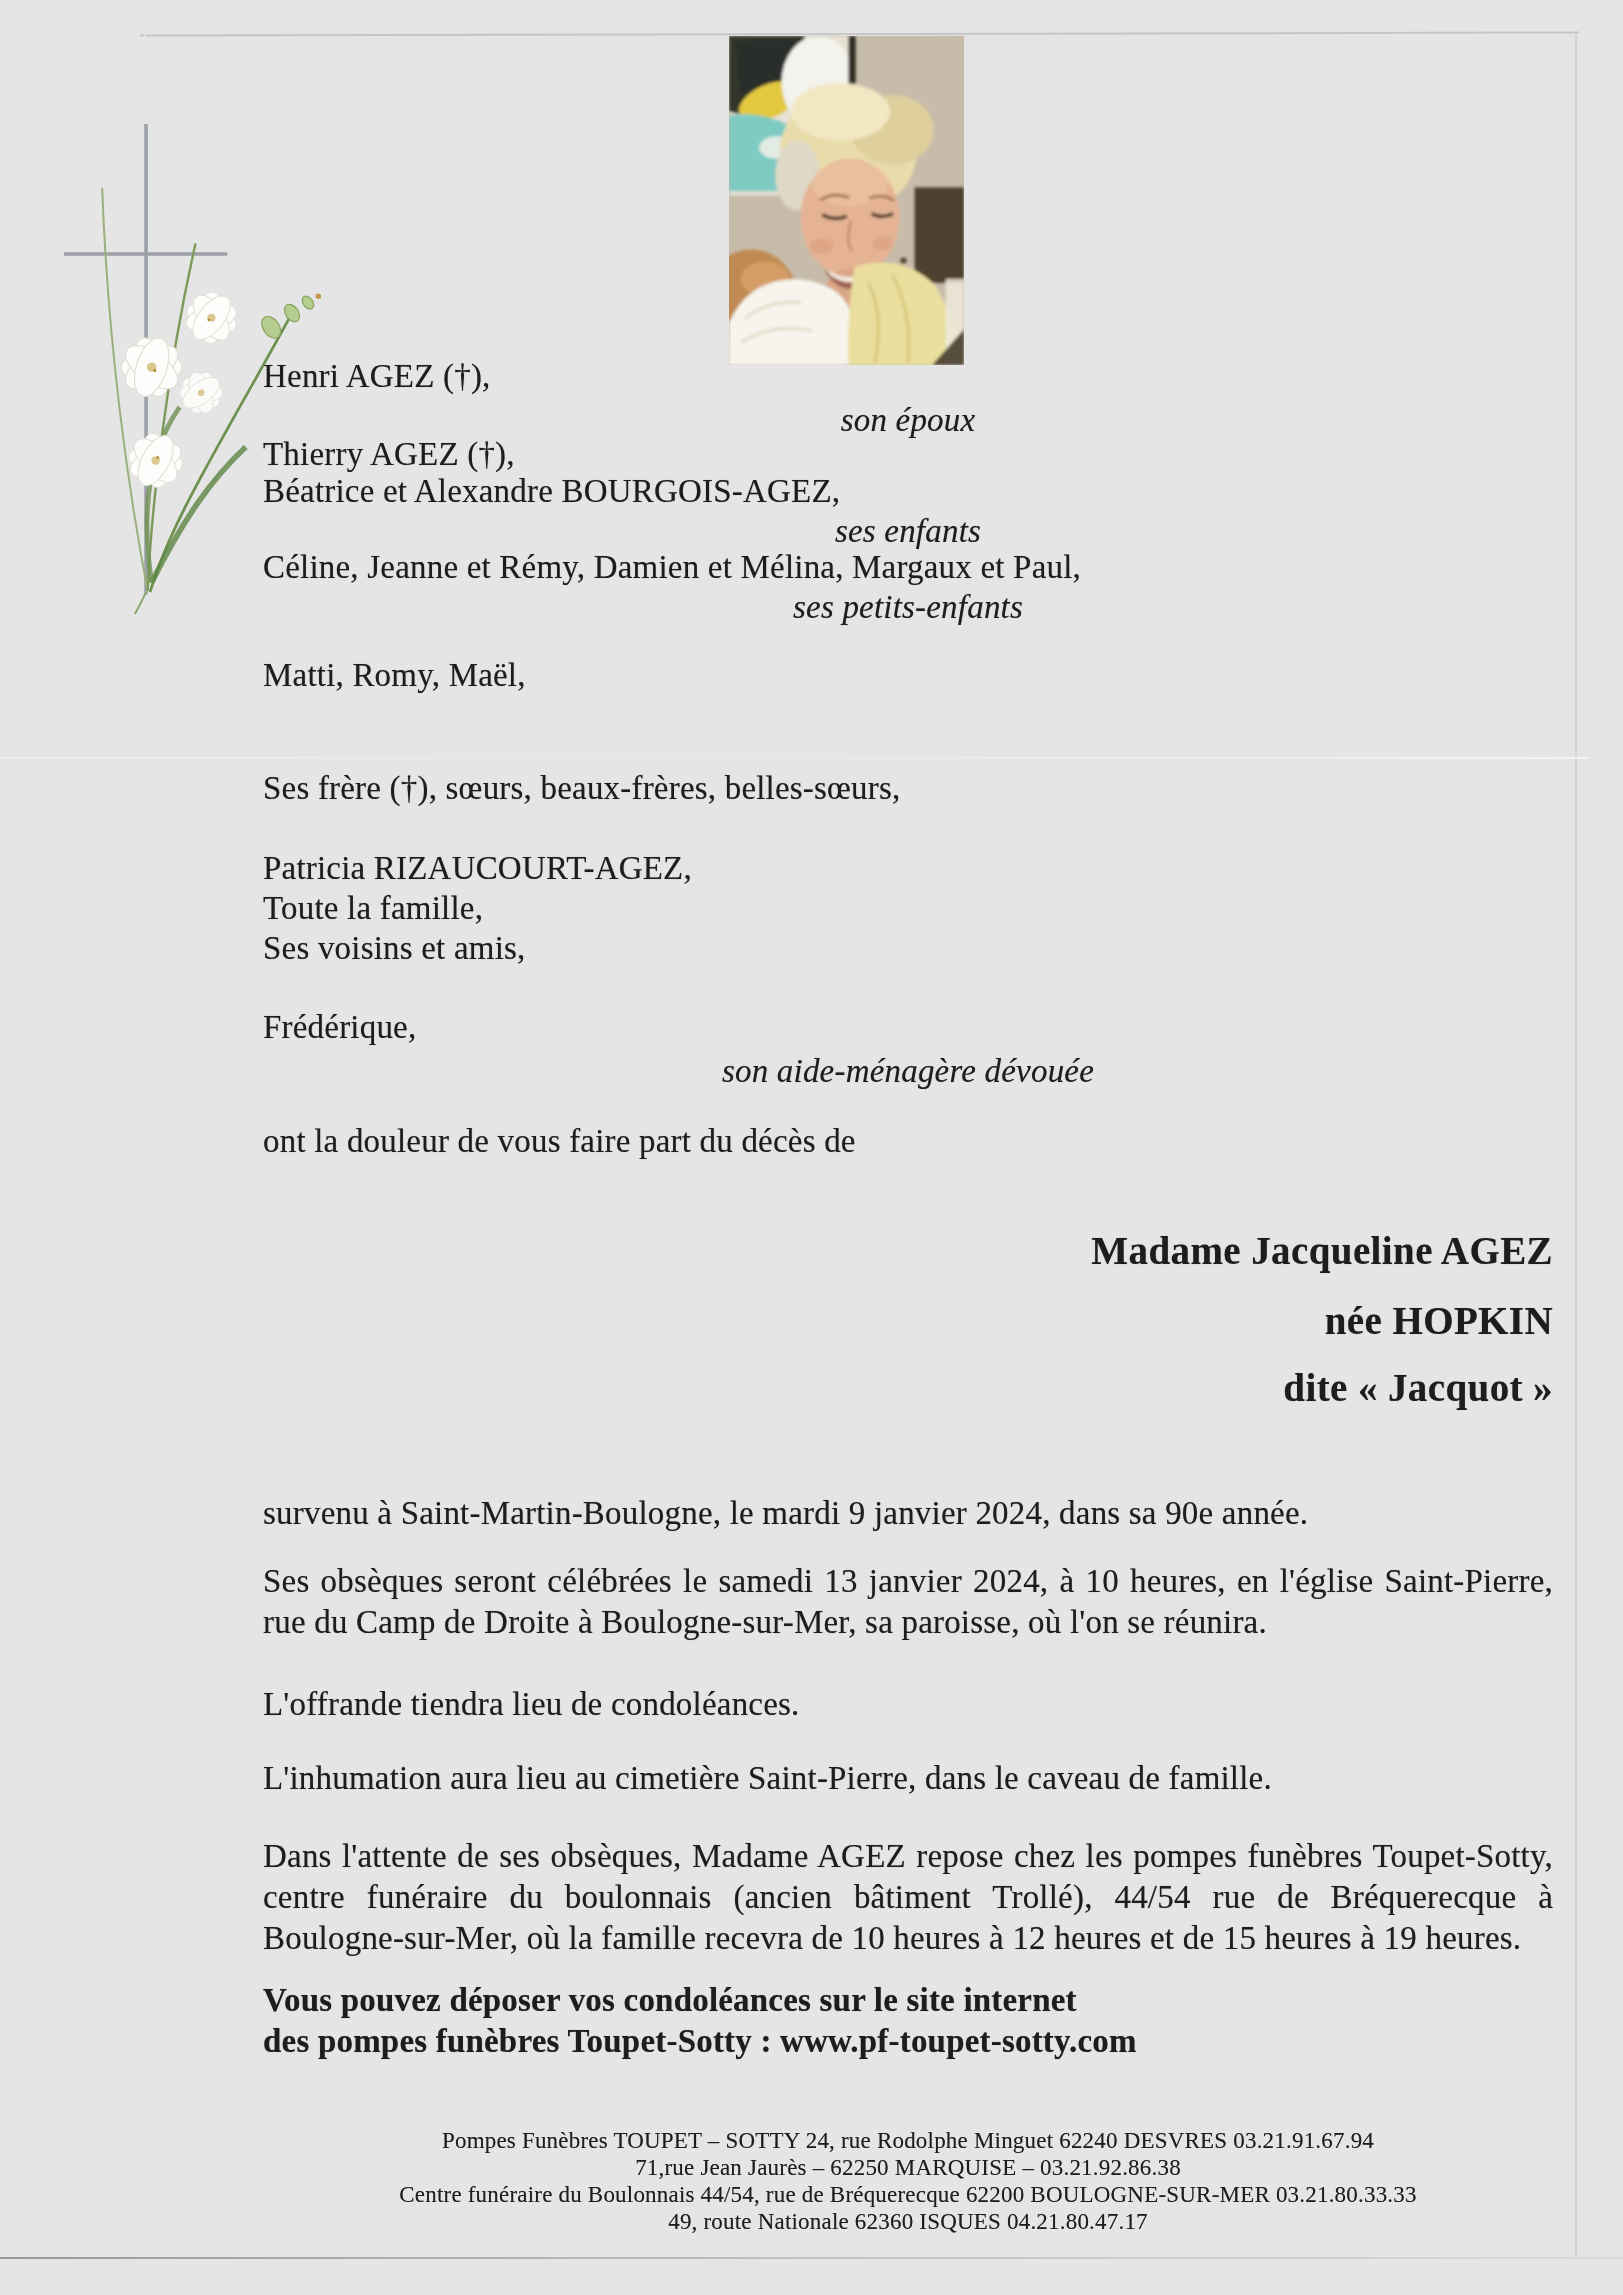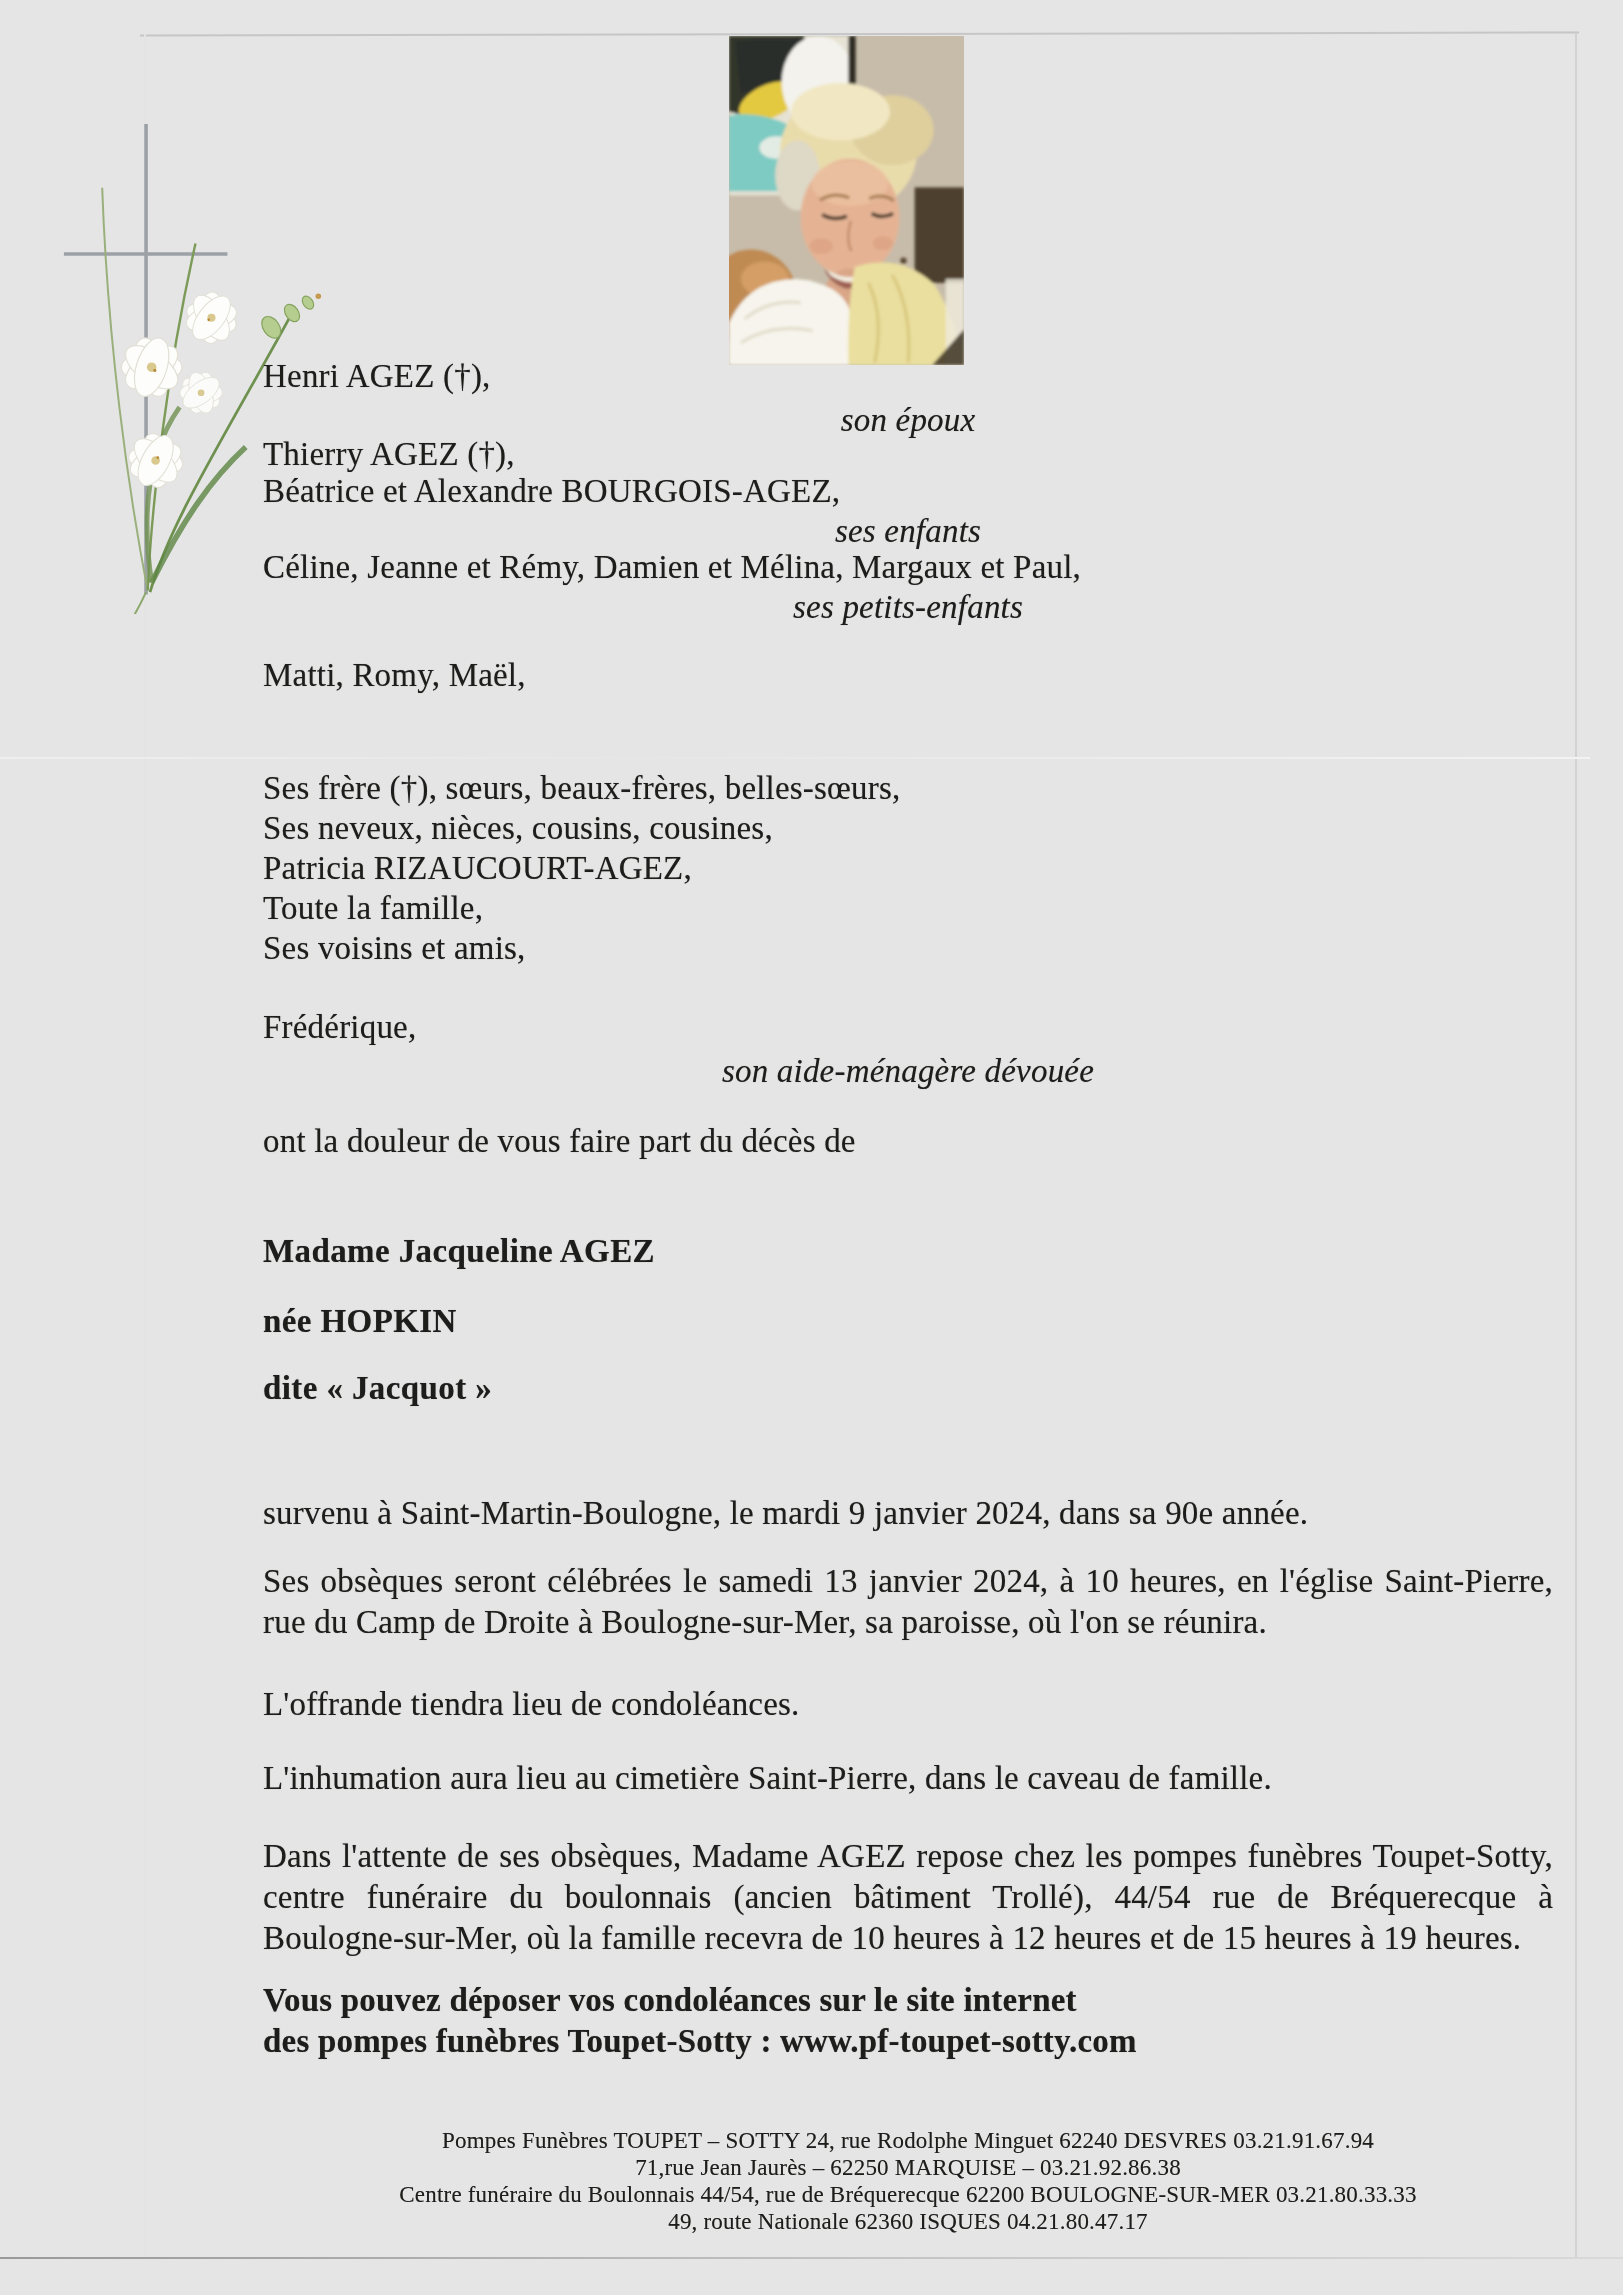--- a/index.html
+++ b/index.html
@@ -21,21 +21,21 @@
   
   .content{position:absolute;left:263px;top:0;width:1290px;height:2295px;}
   .line{
     position:absolute;left:0;width:100%;
     font-size:33px;line-height:40px;letter-spacing:0.2px;
     text-shadow:0 0 0.8px rgba(29,29,27,0.45);
     white-space:nowrap;
   }
   .rel{text-align:center;font-style:italic;}
   .para{white-space:normal;text-align:justify;line-height:41px;}
-  .title1{font-weight:bold;font-size:33px;line-height:56px;text-align:left;letter-spacing:0.4px;}
+  .title1{font-weight:bold;font-size:39px;line-height:56px;text-align:right;letter-spacing:0.4px;}
   .boldline{font-weight:bold;font-size:33px;line-height:40px;text-align:left;}
   .small{font-size:23px;line-height:27px;text-align:center;text-shadow:0 0 0.4px rgba(29,29,27,0.4);}
 </style>
 </head>
 <body>
 
 <div class="page">
 
   <div class="fold fold-top"></div>
   <div class="fold fold-left"></div>
@@ -169,21 +169,20 @@
     <div class="line" style="top:434px">Thierry AGEZ (†),</div>
     <div class="line" style="top:471px">Béatrice et Alexandre BOURGOIS-AGEZ,</div>
     <div class="line rel" style="top:511px">ses enfants</div>
 
     <div class="line" style="top:547px">Céline, Jeanne et Rémy, Damien et Mélina, Margaux et Paul,</div>
     <div class="line rel" style="top:587px">ses petits-enfants</div>
 
     <div class="line" style="top:655px">Matti, Romy, Maël,</div>
 
     <div class="line" style="top:768px">Ses frère (†), sœurs, beaux-frères, belles-sœurs,</div>
-    <div class="line" style="top:808px">Ses neveux, nièces, cousins, cousines,</div>
     <div class="line" style="top:848px">Patricia RIZAUCOURT-AGEZ,</div>
     <div class="line" style="top:888px">Toute la famille,</div>
     <div class="line" style="top:928px">Ses voisins et amis,</div>
     <div class="line" style="top:1007px">Frédérique,</div>
     <div class="line rel" style="top:1051px">son aide-ménagère dévouée</div>
 
     <div class="line" style="top:1121px">ont la douleur de vous faire part du décès de</div>
 
     <div class="line title1" style="top:1223px">Madame Jacqueline AGEZ</div>
     <div class="line title1" style="top:1293px">née HOPKIN</div>

